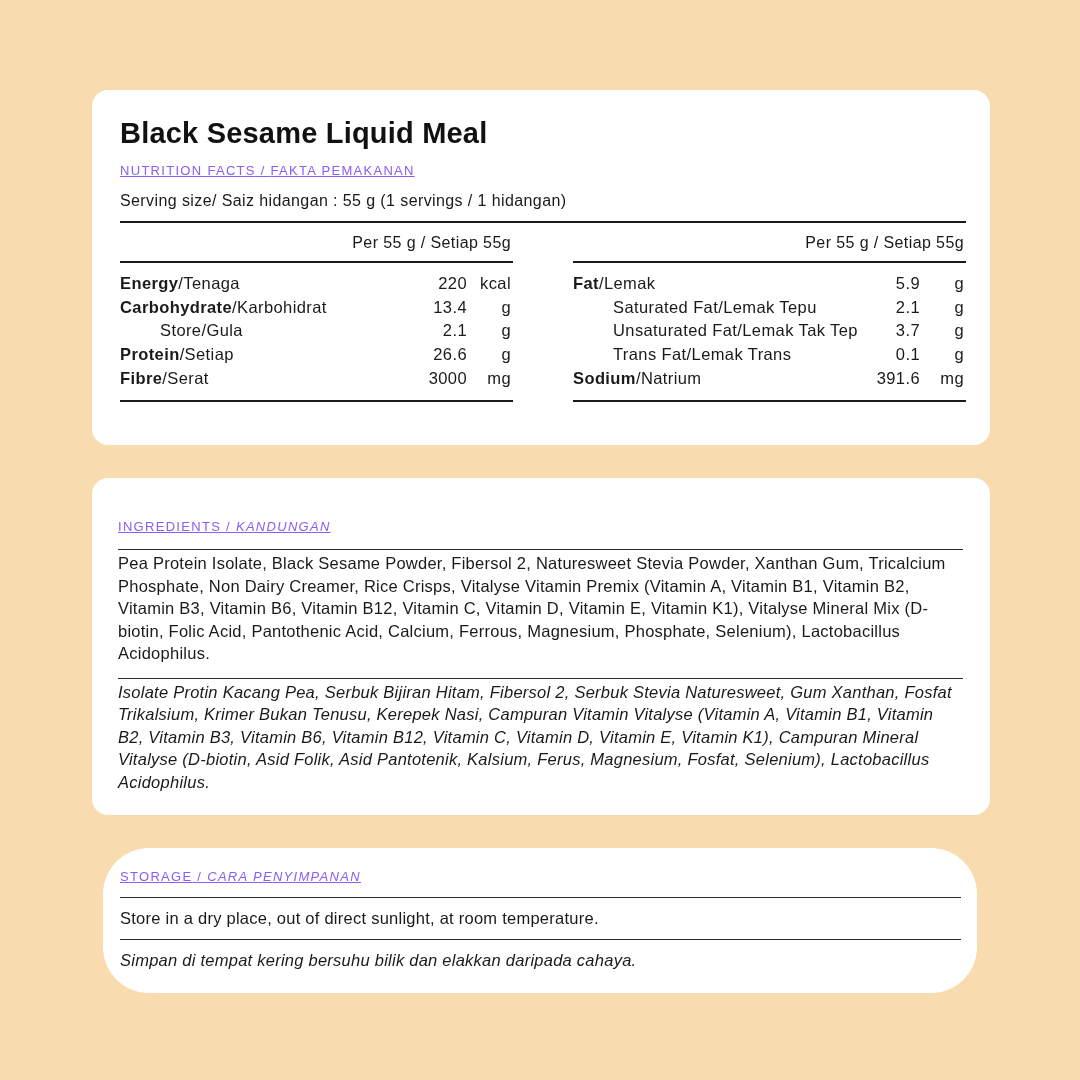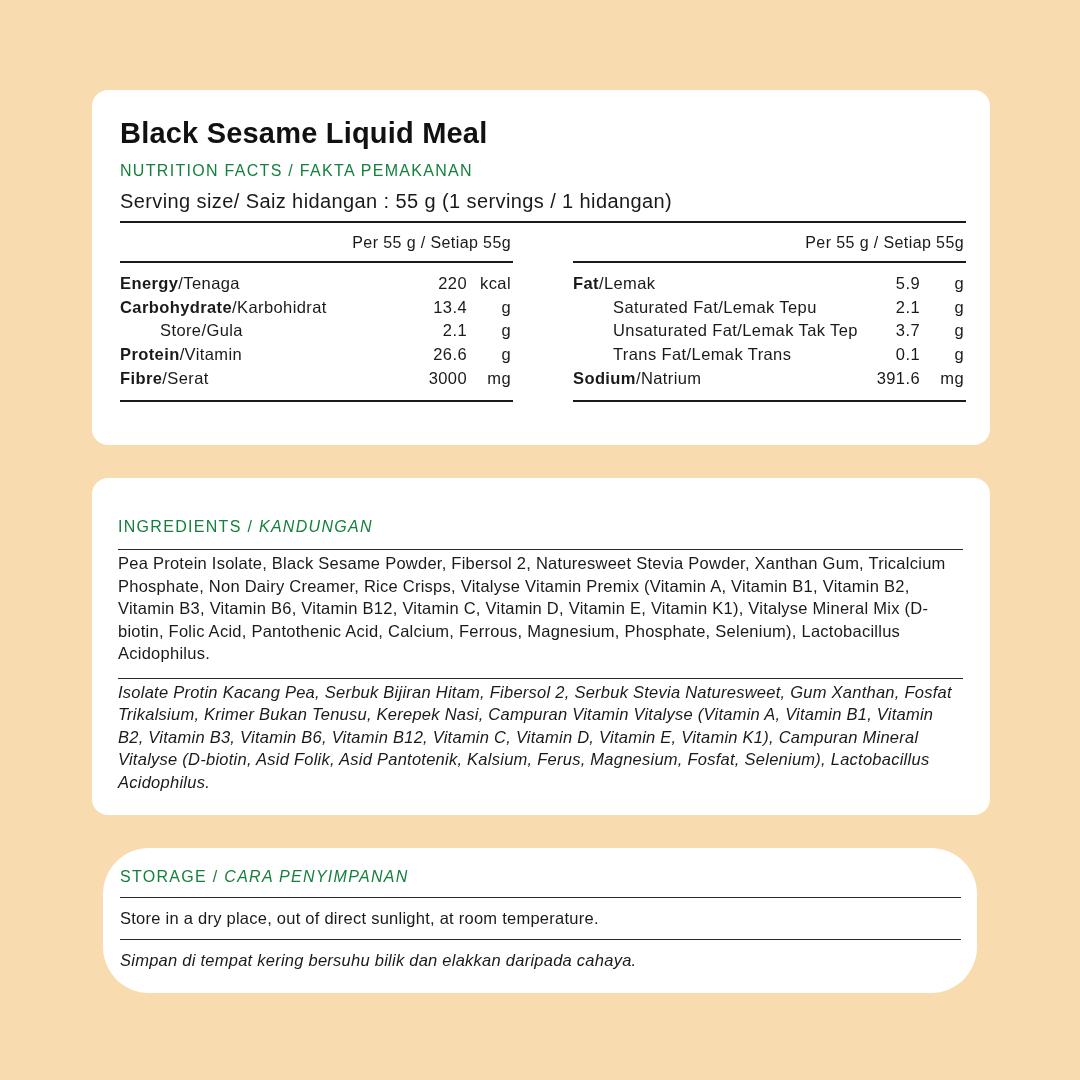--- a/index.html
+++ b/index.html
@@ -16,25 +16,26 @@
     background:#FFFFFF;
     border-radius:16px;
   }
   
   #card-nutrition { left:92px; top:90px; width:898px; height:355px; padding:24px 24px 0 28px; }
   .title {
     font-size:29px; font-weight:bold; letter-spacing:0.2px;
     line-height:38px; color:#111;
   }
   .sec-heading {
-    font-size:16px; letter-spacing:1.3px; line-height:22px; margin-top:8px;
-    color:#15803d;
+    font-size:13px; letter-spacing:1.3px; line-height:22px; margin-top:8px;
+    color:#8b5cf6;
+    text-decoration:underline;
   }
   .sec-heading .it { font-style:italic; }
-  .serving { font-size:20px; letter-spacing:0.4px; line-height:22px; margin-top:8px; }
+  .serving { font-size:16px; letter-spacing:0.4px; line-height:22px; margin-top:8px; }
   .rule { border:none; border-top:2px solid #1A1A1A; height:0; }
   .rule-thin { border:none; border-top:1.5px solid #2A2A2A; height:0; }
   .rule-full { margin-top:9px; }
   .cols { display:flex; gap:60px; margin-top:0; }
   .col { flex:1 1 0; min-width:0; }
   .col-header {
     text-align:right; font-size:16px; letter-spacing:0.4px;
     padding:10px 2px 8px 0; line-height:20px;
   }
   .rows { padding:9px 0 10px 0; }
@@ -89,21 +90,21 @@
           <span class="lbl"><b>Carbohydrate</b><span>/Karbohidrat</span></span>
           <span class="val">13.4</span>
           <span class="unit">g</span>
         </div>
         <div class="nrow indent">
           <span class="lbl"><b></b><span>Store/Gula</span></span>
           <span class="val">2.1</span>
           <span class="unit">g</span>
         </div>
         <div class="nrow">
-          <span class="lbl"><b>Protein</b><span>/Vitamin</span></span>
+          <span class="lbl"><b>Protein</b><span>/Setiap</span></span>
           <span class="val">26.6</span>
           <span class="unit">g</span>
         </div>
         <div class="nrow">
           <span class="lbl"><b>Fibre</b><span>/Serat</span></span>
           <span class="val">3000</span>
           <span class="unit">mg</span>
         </div>
       </div>
       <div class="rule"></div>

